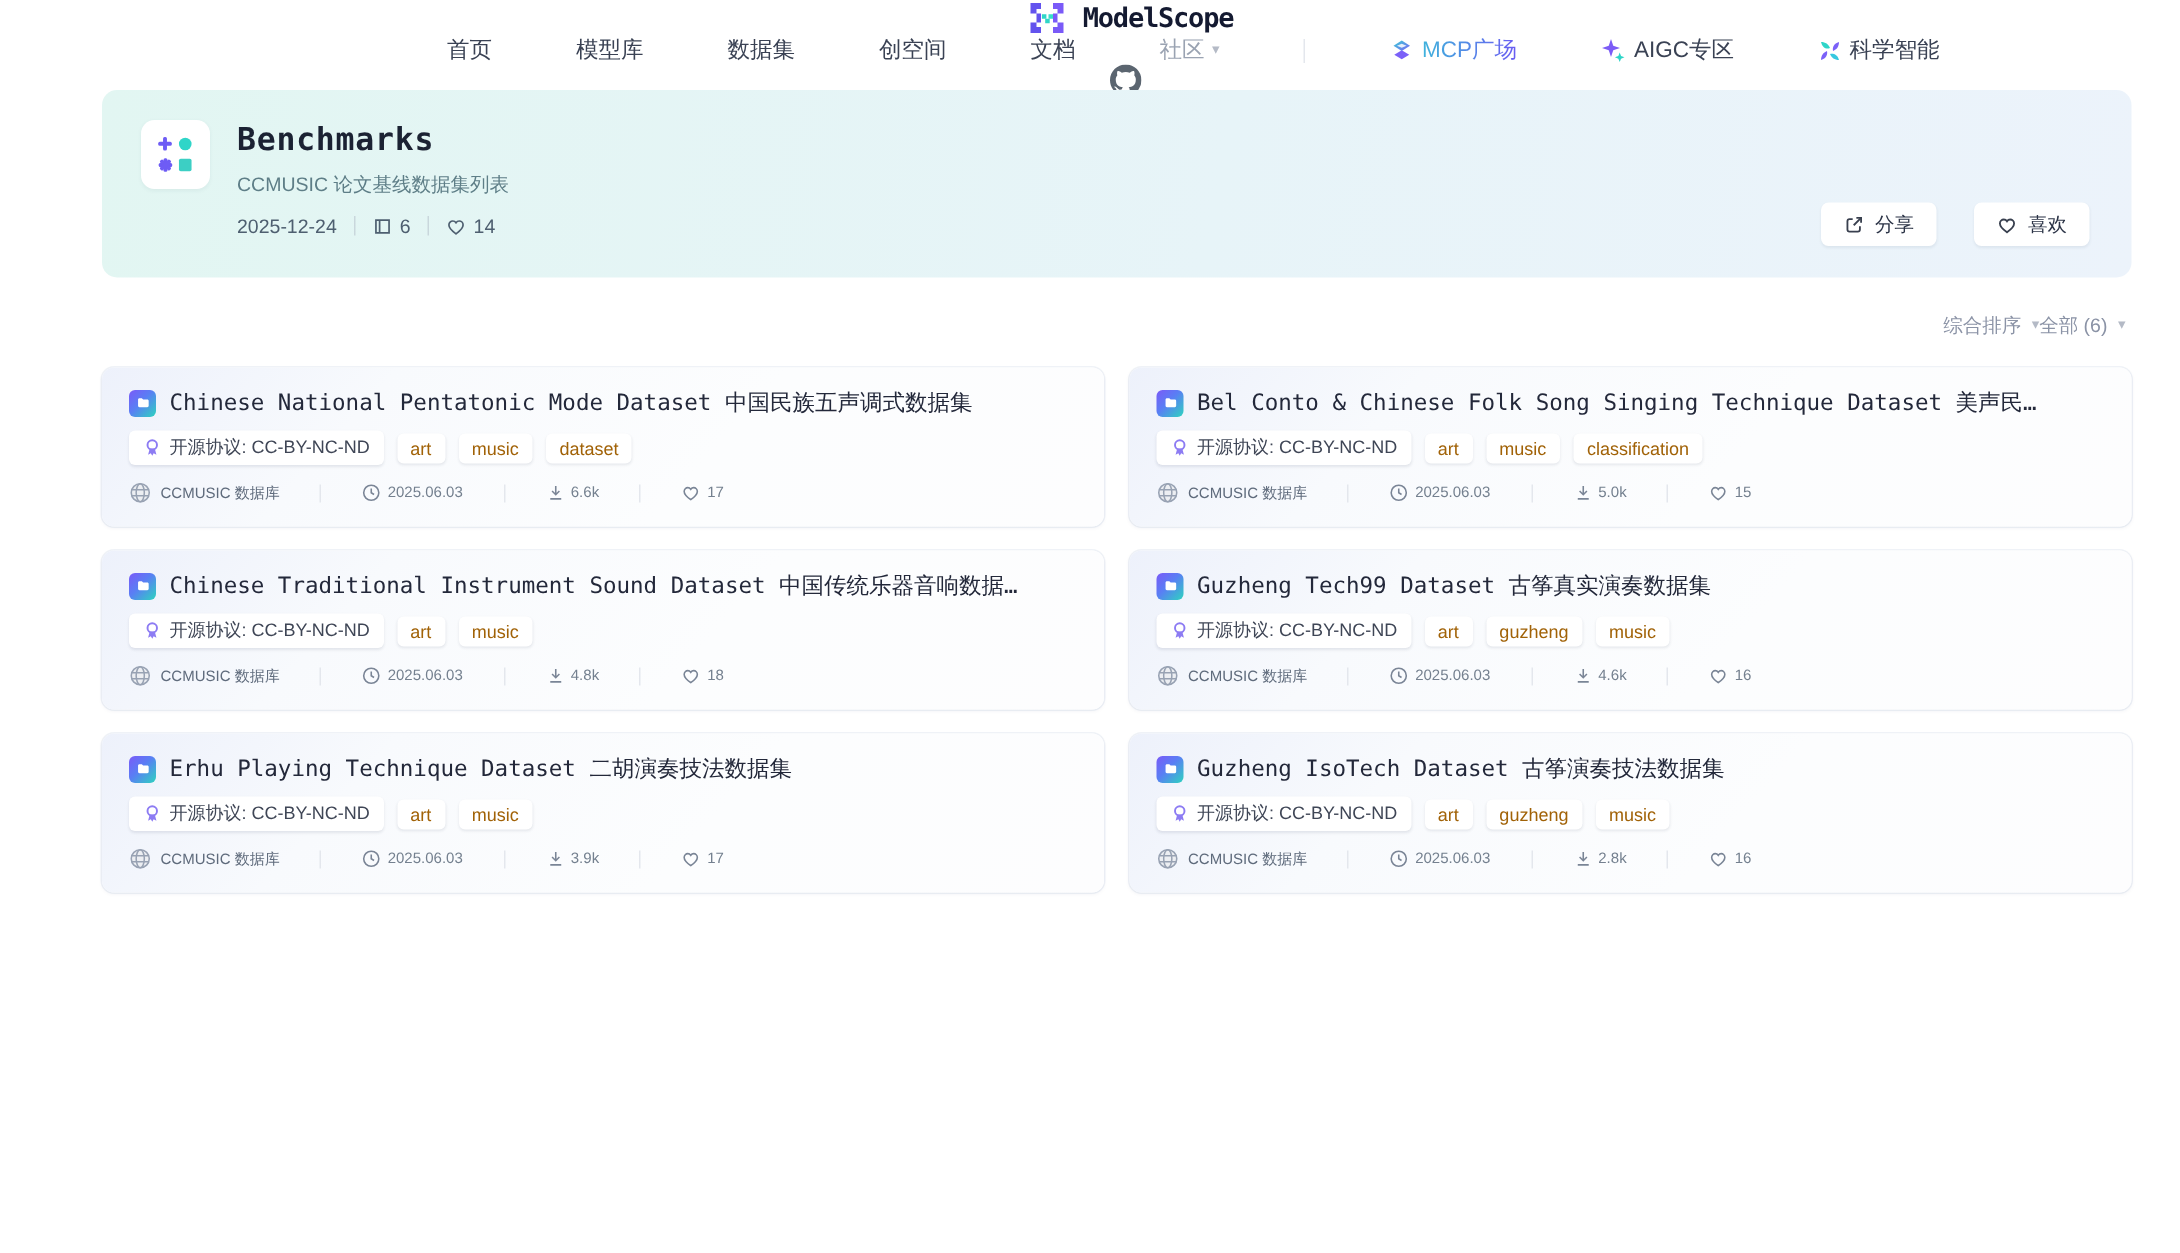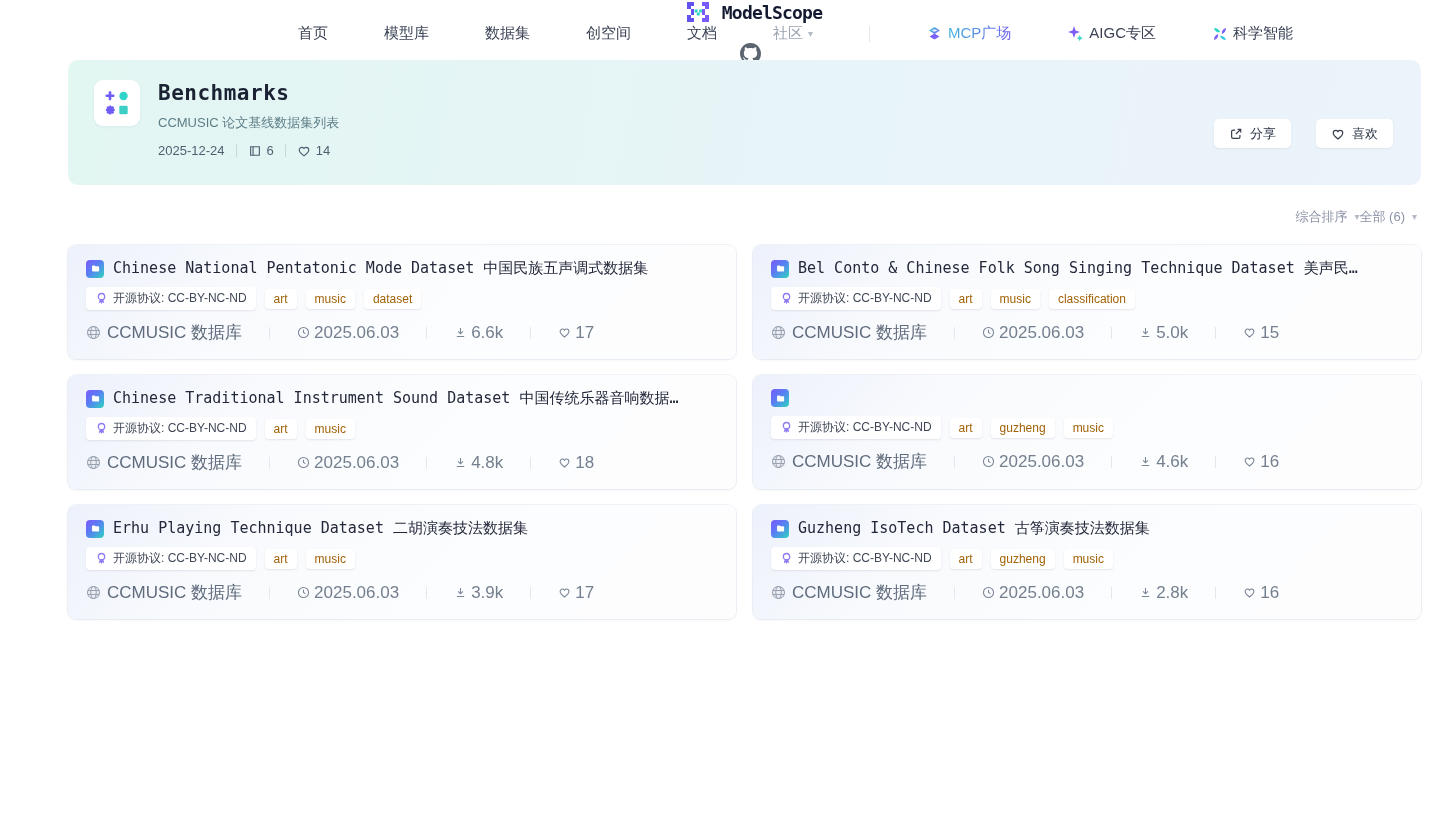--- a/index.html
+++ b/index.html
@@ -27,21 +27,21 @@
     padding:20px 26px; display:flex; }
   .banner-iconbox { width:46px; height:46px; background:#ffffff; border-radius:9px; flex:none;
     display:flex; align-items:center; justify-content:center; box-shadow:0 1px 3px rgba(40,70,90,.06); }
   .banner-texts { margin-left:18px; padding-top:1px; }
   .banner-title { font-family:"DejaVu Sans Mono", monospace; font-weight:bold; font-size:21px;
     color:#1b2233; letter-spacing:.5px; }
   .banner-sub { margin-top:9px; font-size:13px; color:#5e7e87; }
   .banner-meta { margin-top:11px; display:flex; align-items:center; gap:11px; font-size:13px; color:#4e5f70; }
   .v-div { width:1px; height:13px; background:#c9d7dc; }
   .meta-pair { display:flex; align-items:center; gap:5px; }
-  .banner-actions { position:absolute; right:28px; bottom:37px; display:flex; gap:25px; }
+  .banner-actions { position:absolute; right:28px; bottom:21px; display:flex; gap:25px; }
   .btn { background:#ffffff; border:none; border-radius:5px; height:29px; padding:0 15px;
     display:flex; align-items:center; gap:7px; font-size:13px; color:#2b3346; cursor:pointer;
     box-shadow:0 1px 2px rgba(40,60,90,.08); font-family:inherit; }
 
   
   .sort-row { margin:23px 36px 19px 68px; display:flex; justify-content:flex-end; align-items:center;
     font-size:13px; color:#8b93a6; }
   .sort-ctl { display:flex; align-items:center; gap:7px; cursor:pointer; }
 
   
@@ -52,21 +52,21 @@
   .title-row { display:flex; align-items:center; gap:9px; }
   .ds-icon { width:18px; height:18px; border-radius:4px; flex:none;
     background:linear-gradient(135deg,#7a5af8 0%,#597ff4 45%,#2dd4bf 100%);
     display:flex; align-items:center; justify-content:center; }
   .card-title { font-family:"DejaVu Sans Mono", monospace; font-size:15px; font-weight:500;
     color:#23283a; white-space:nowrap; overflow:hidden; }
   .tag-row { margin-top:9px; display:flex; align-items:center; gap:9px; }
   .tag { background:#ffffff; border-radius:4px; padding:3px 9px; font-size:12px; color:#a16207;
     box-shadow:0 1px 2px rgba(30,40,70,.10); white-space:nowrap; }
   .license-tag { display:flex; align-items:center; gap:5px; color:#3f4656; }
-  .meta-row { margin-top:11px; display:flex; align-items:center; gap:27px; font-size:17px; color:#74808f; }
+  .meta-row { margin-top:11px; display:flex; align-items:center; gap:27px; font-size:10px; color:#74808f; }
   .org { display:flex; align-items:center; gap:6px; color:#5f6b7c; }
   .stat { display:flex; align-items:center; gap:4px; }
   .m-div { width:1px; height:12px; background:#e4e7ed; }
   svg { display:block; }
 </style>
 </head>
 <body>
 
 <div class="navbar">
   <div class="logo">
@@ -410,20 +410,21 @@
     </div>
   </div>
 
   <div class="card">
     <div class="title-row">
       <span class="ds-icon">
         <svg width="11" height="11" viewBox="0 0 14 14">
           <path d="M2.6 4.4c0-.7.5-1.2 1.2-1.2h2l1.1 1h3.5c.7 0 1.2.5 1.2 1.2v4.2c0 .7-.5 1.2-1.2 1.2H3.8c-.7 0-1.2-.5-1.2-1.2z" fill="#ffffff"></path>
         </svg>
       </span>
+      <span class="card-title">Guzheng Tech99 Dataset 古筝真实演奏数据集</span>
     </div>
     <div class="tag-row">
       <span class="tag license-tag">
         <span>
           <svg width="13" height="13" viewBox="0 0 14 14">
             <circle cx="7" cy="5" r="3.4" fill="none" stroke="#8d7cf3" stroke-width="1.4"></circle>
             <path d="M5.2 7.6L4 12l2-1 1 1.8 1-1.8 2 1-1.2-4.4z" fill="#8d7cf3"></path>
           </svg>
         </span>
         <span>开源协议: CC-BY-NC-ND</span>

